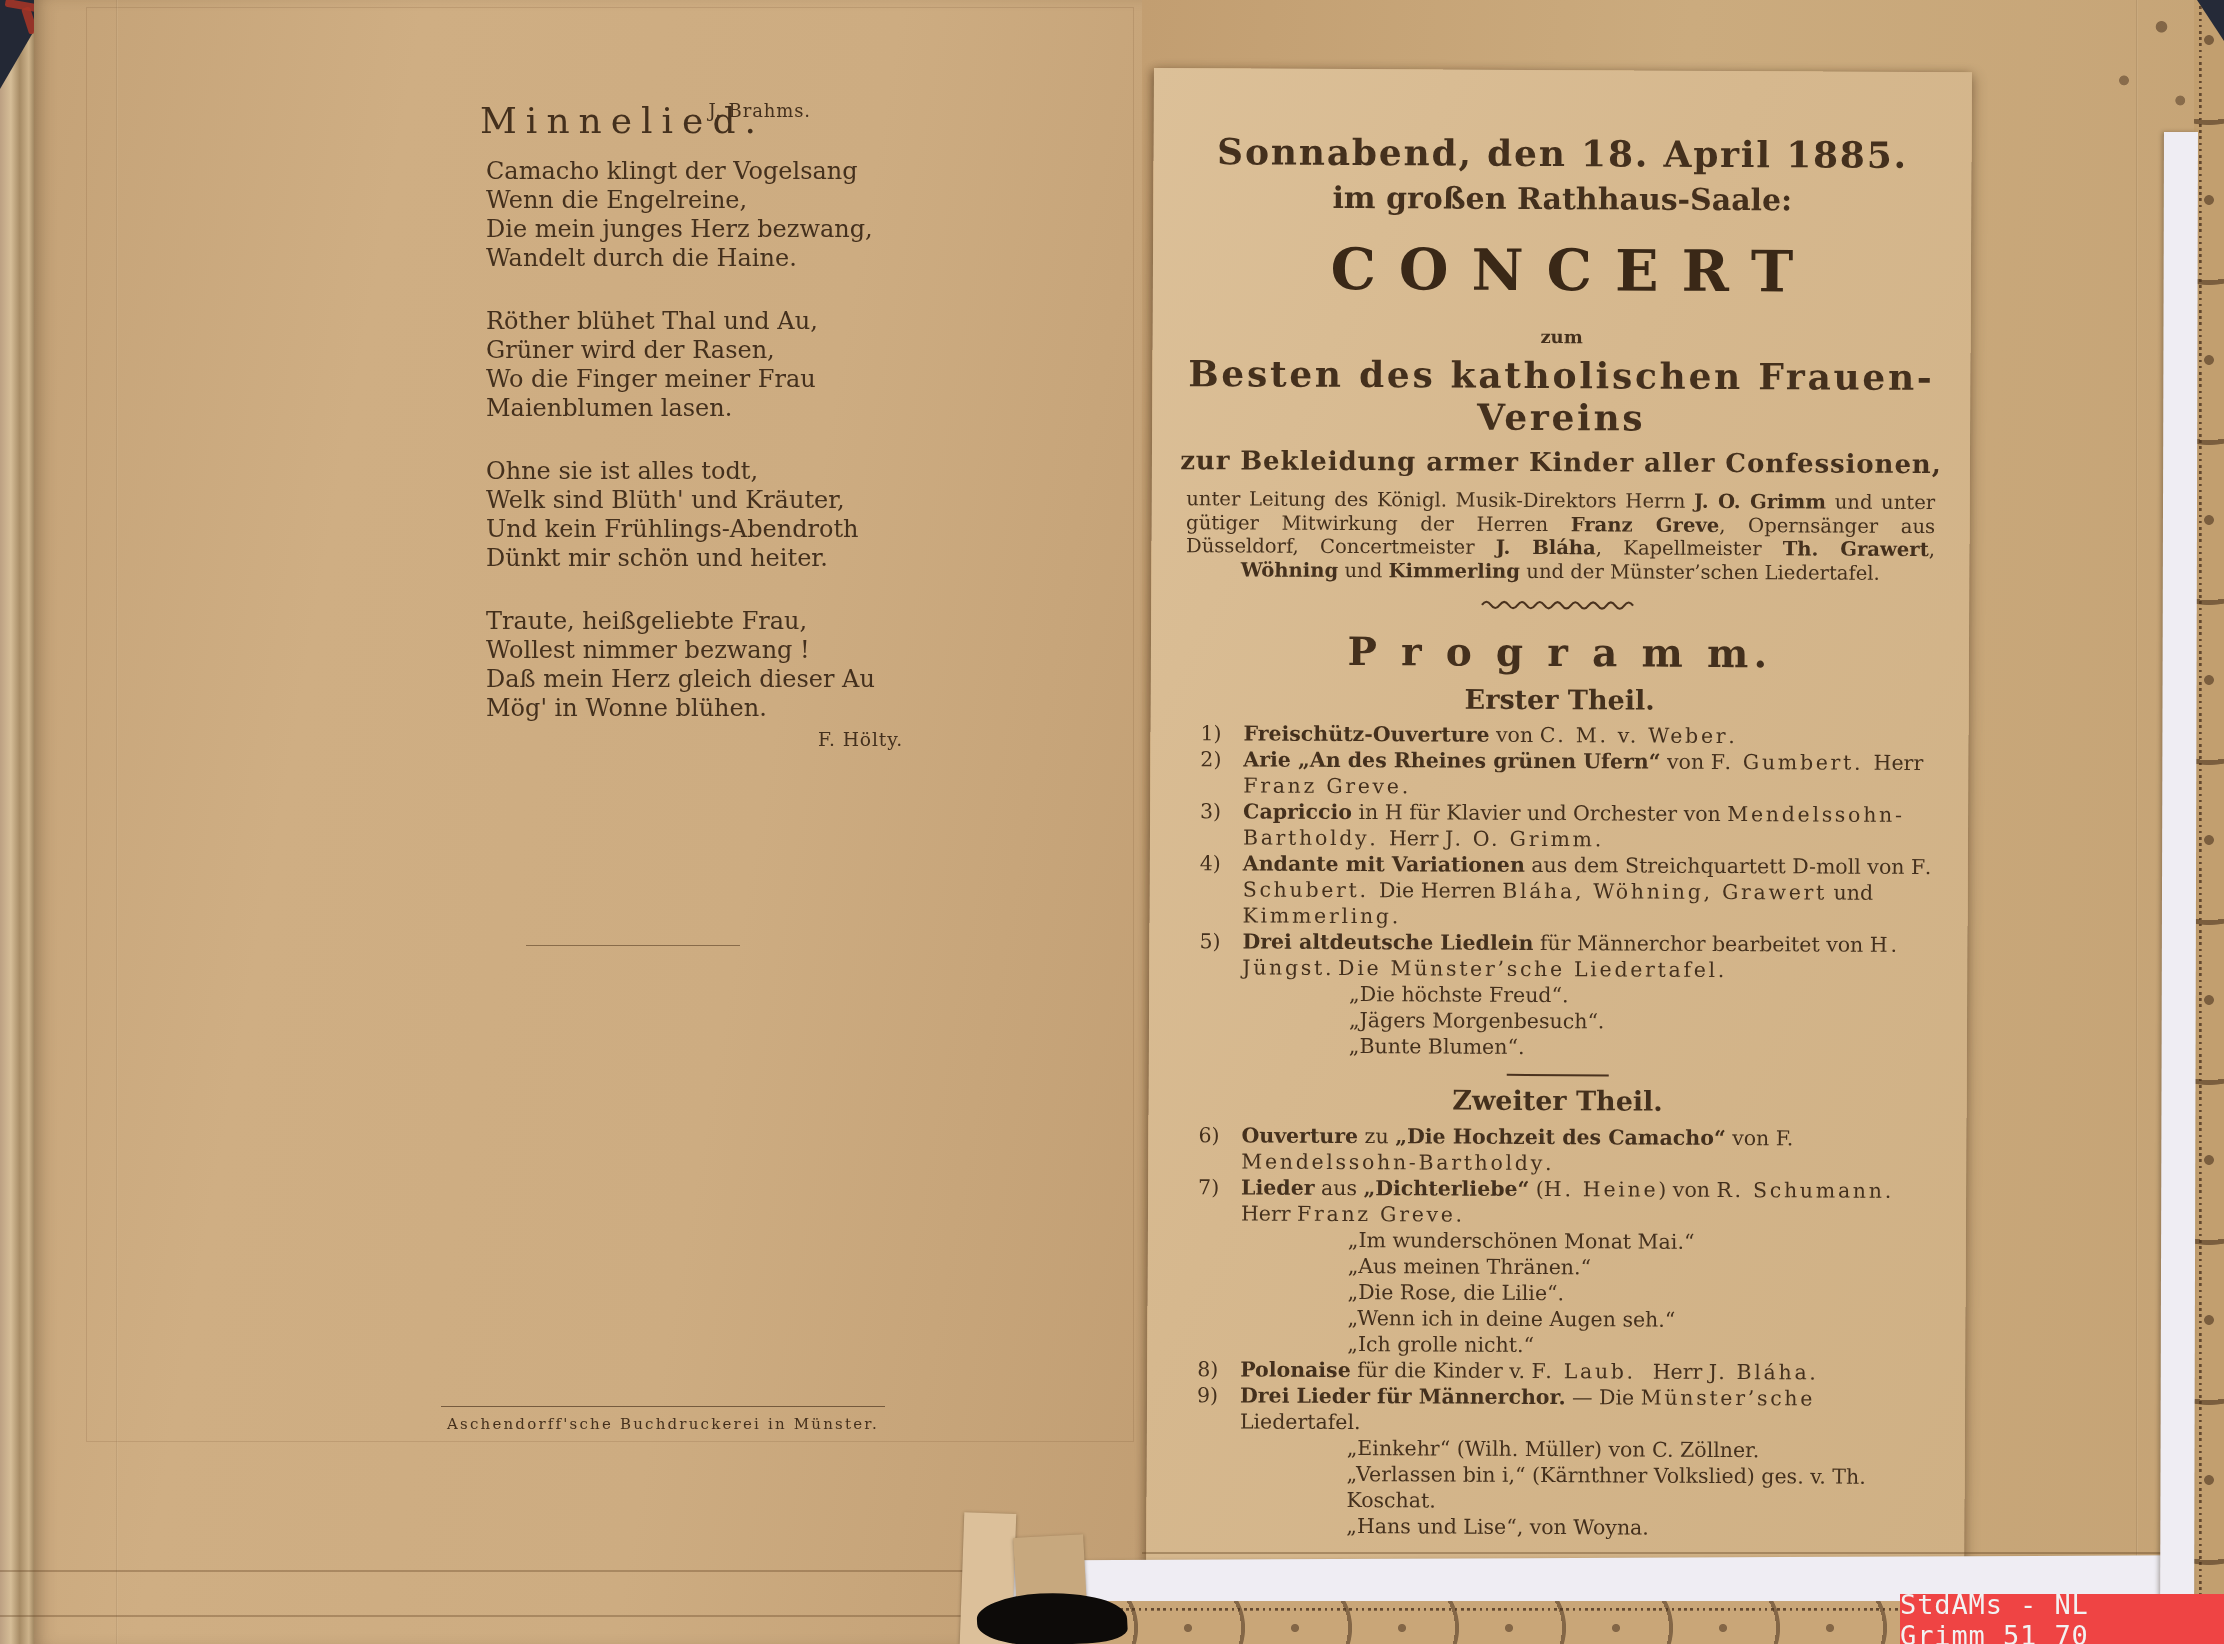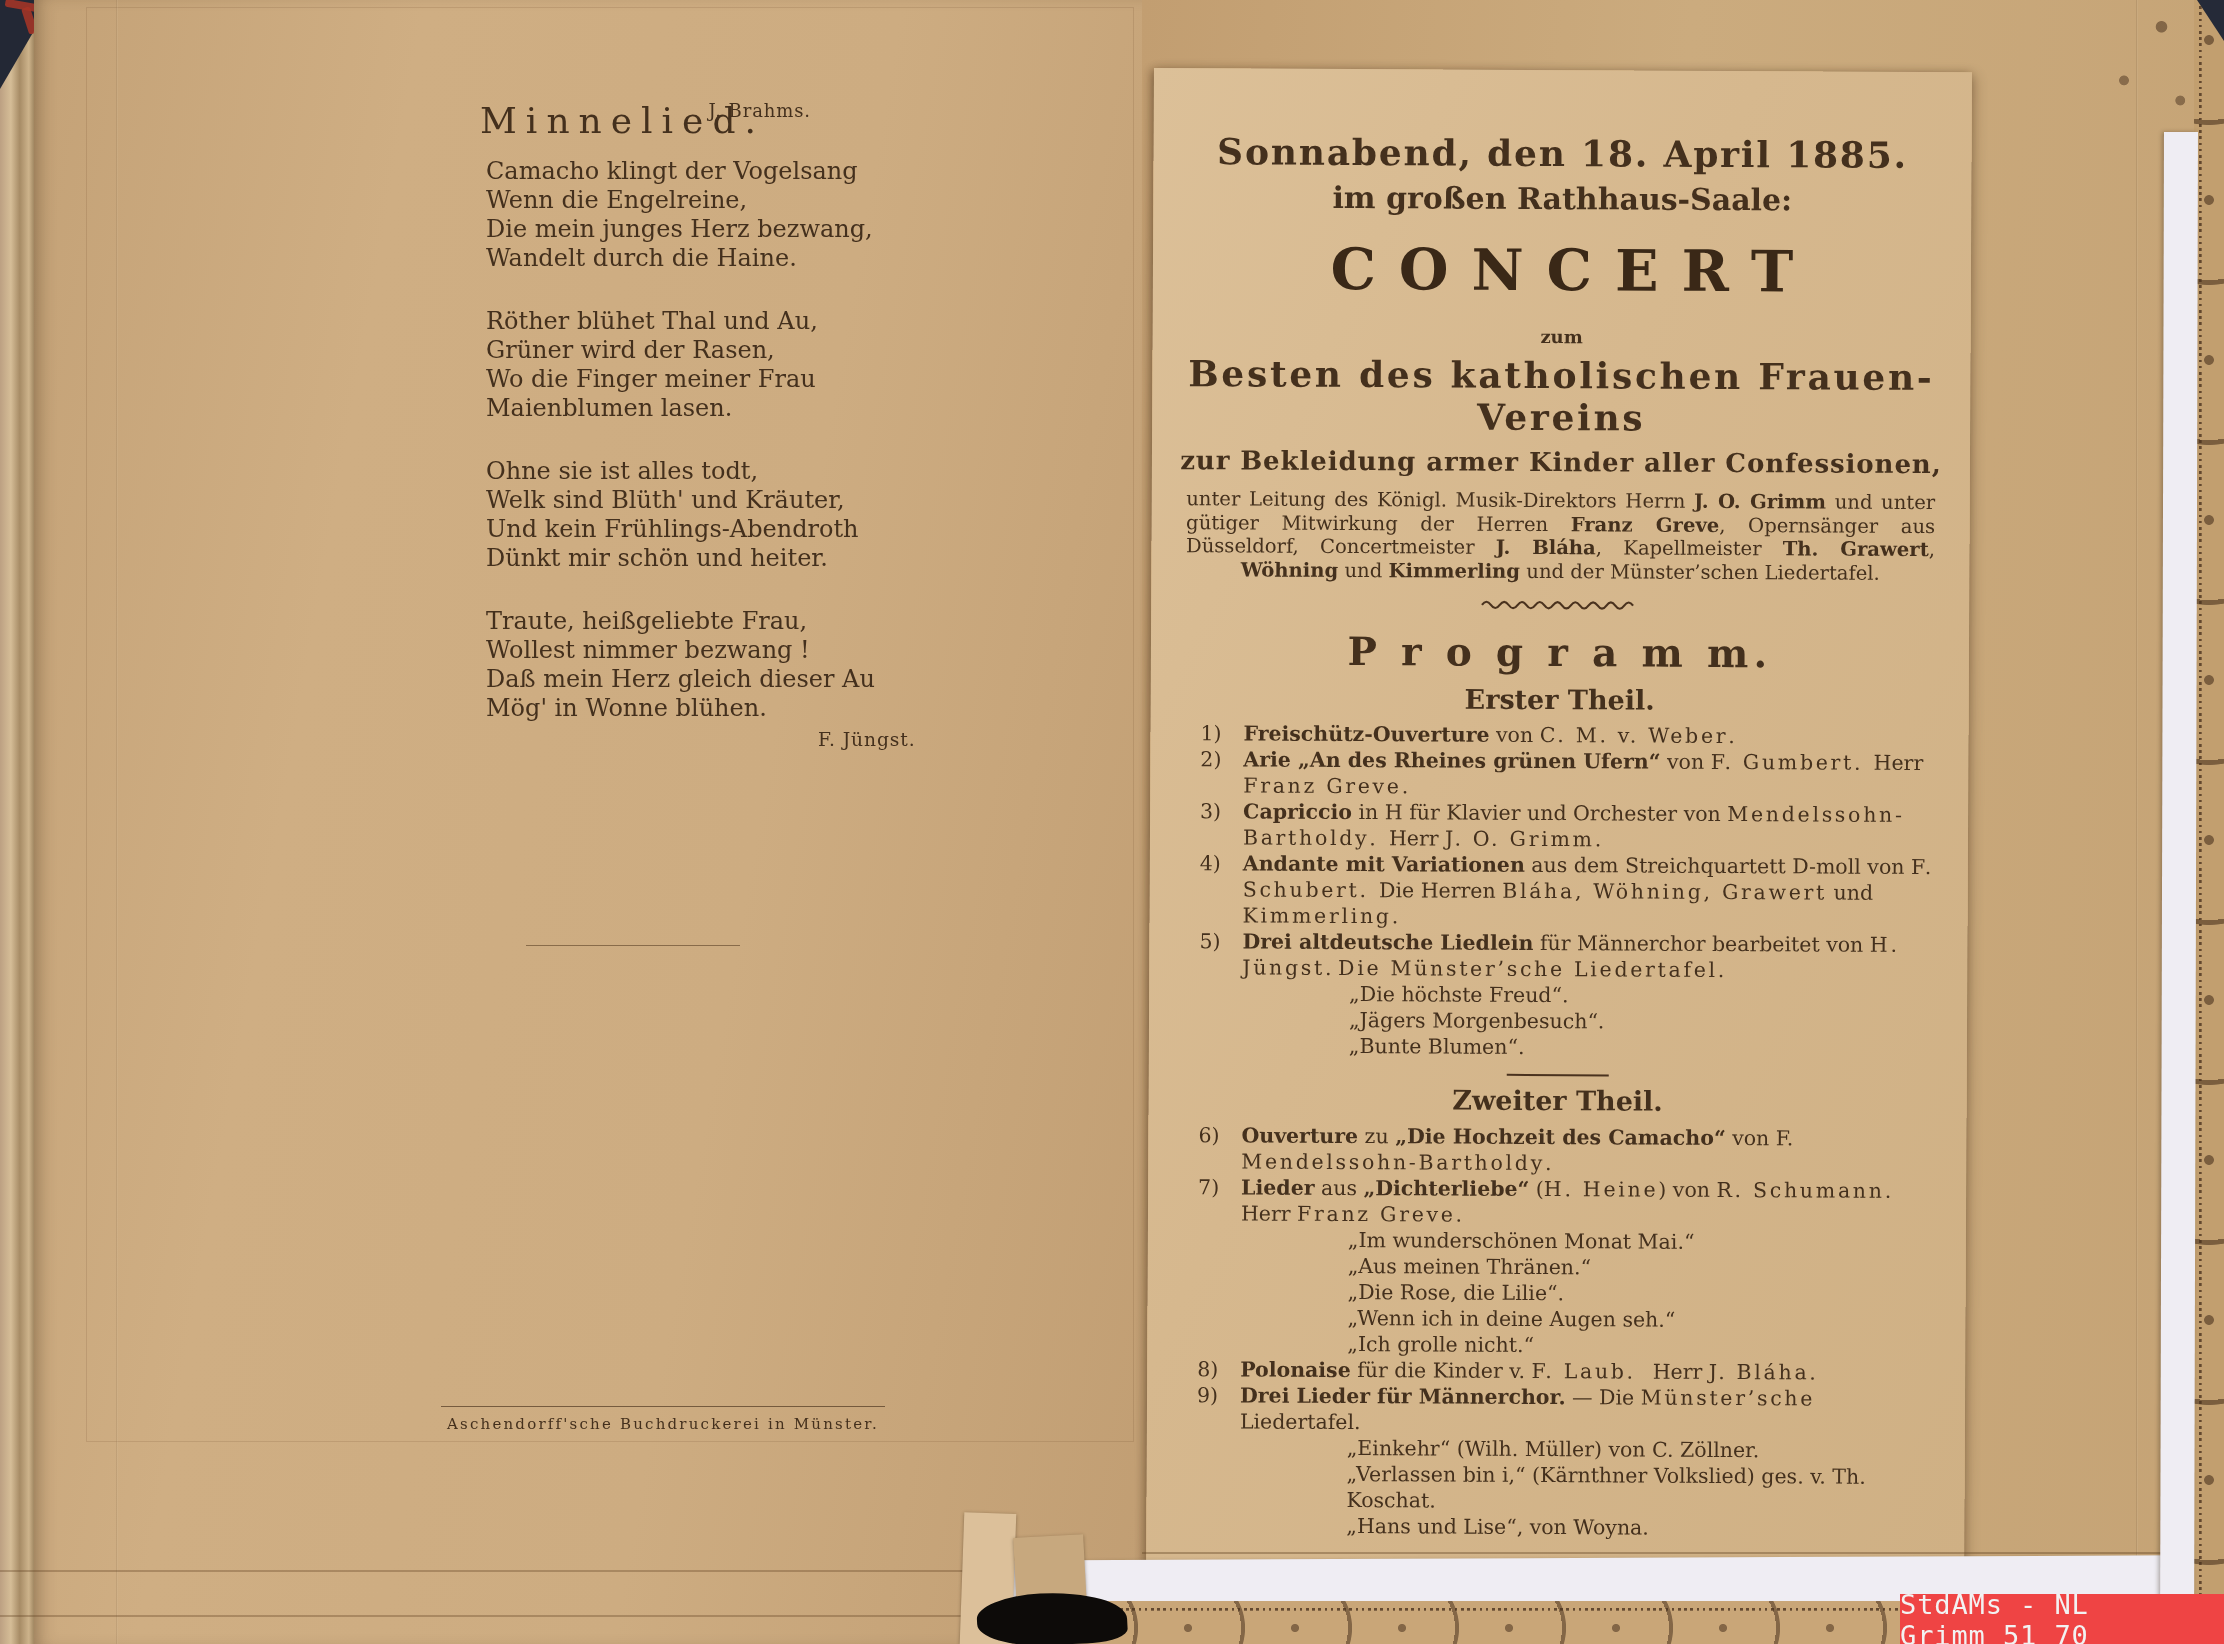--- a/index.html
+++ b/index.html
@@ -146,21 +146,21 @@
           <div class="poem-line">Und kein Frühlings-Abendroth</div>
           <div class="poem-line">Dünkt mir schön und heiter.</div>
         </div>
         <div class="stanza">
           <div class="poem-line">Traute, heißgeliebte Frau,</div>
           <div class="poem-line">Wollest nimmer bezwang !</div>
           <div class="poem-line">Daß mein Herz gleich dieser Au</div>
           <div class="poem-line">Mög' in Wonne blühen.</div>
         </div>
       </div>
-    <div class="poem-author">F. Jüngst.</div>
+    <div class="poem-author">F. Hölty.</div>
     <div class="mid-rule"></div>
     <div class="imprint-rule"></div>
     <div class="imprint">Aschendorff'sche Buchdruckerei in Münster.</div>
   </div>
 
   <div class="right-page">
     <div class="fold-v"></div>
   </div>
 
   <div class="program-sheet">

